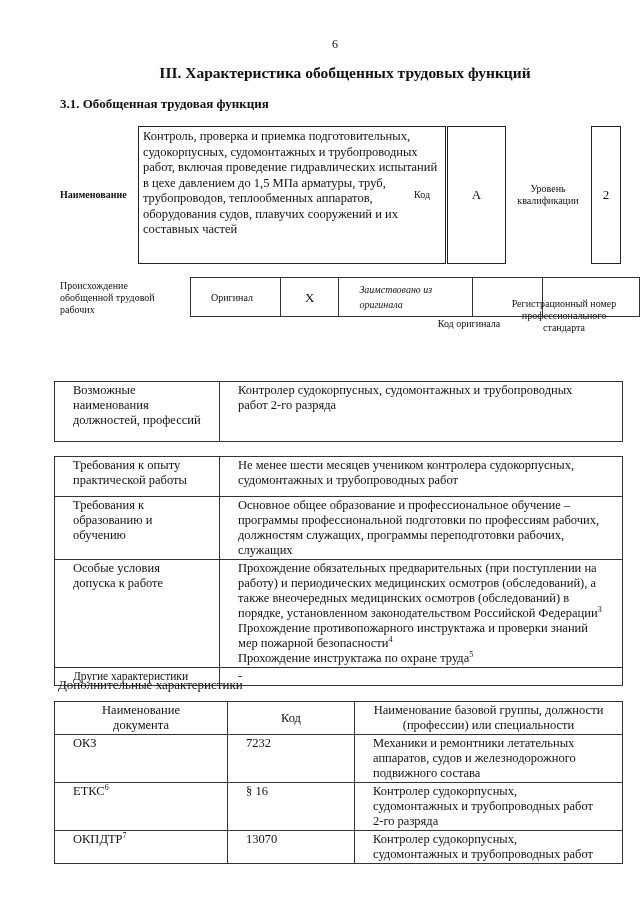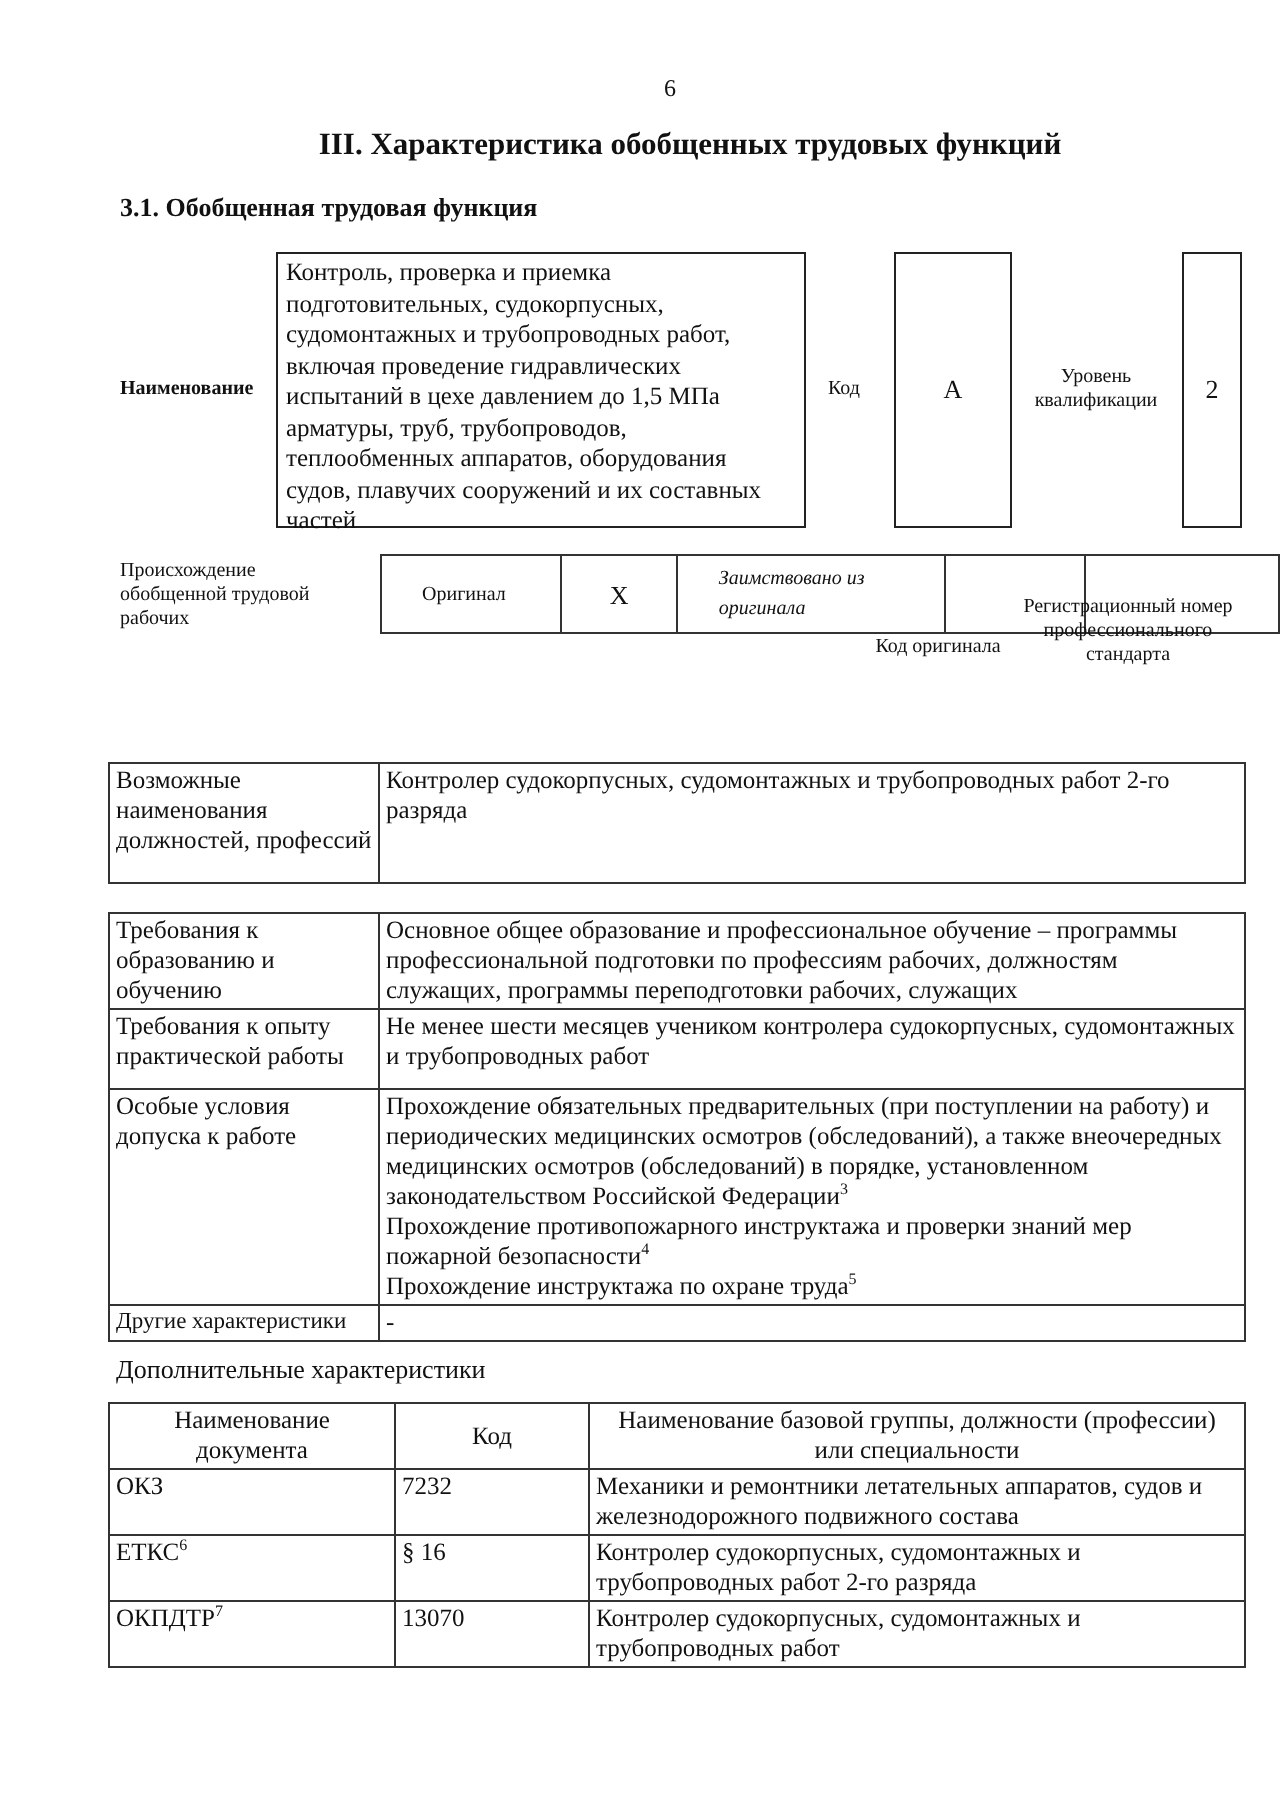--- a/index.html
+++ b/index.html
@@ -4,28 +4,28 @@
 <style>
   html, body { margin:0; padding:0; background:#ffffff; }
   body { width:640px; height:905px; position:relative; overflow:hidden;
          font-family:"Liberation Serif", "DejaVu Serif", serif; color:#111; }
   .abs { position:absolute; }
   .pagenum { left:0; width:670px; top:37px; text-align:center; font-size:12px; }
   .h1 { left:0; width:690px; top:64px; text-align:center; font-size:15.5px; font-weight:bold; }
   .h2 { left:60px; top:96px; font-size:13px; font-weight:bold; }
   .lbl-sm { font-size:10px; line-height:12px; }
   .box { border:1px solid #222; box-sizing:border-box; }
-  .name-box { left:138px; top:126px; width:265px; height:138px; padding:2px 4px;
+  .name-box { left:138px; top:126px; width:308px; height:138px; padding:2px 4px;
               font-size:12.5px; line-height:15.5px; }
   .code-box { left:447px; top:126px; width:59px; height:138px; display:flex;
               align-items:center; justify-content:center; font-size:13px; }
   .lvl-box { left:591px; top:126px; width:30px; height:138px; display:flex;
              align-items:center; justify-content:center; font-size:13px; }
   table { border-collapse:collapse; position:absolute; }
-  td, th { border:1px solid #333; vertical-align:top; padding:1px 3px;
+  td, th { border:1px solid #333; vertical-align:top; padding:1px 18px;
            font-size:12.5px; line-height:15px; font-weight:normal; }
   .origin { left:190px; top:277px; }
   .origin td { font-size:10px; height:38px; vertical-align:middle; padding:0 20px; }
   .t-center { text-align:center; }
   sup { font-size:8px; line-height:0; }
 </style>
 </head>
 <body>
 
 <div class="abs pagenum">6</div>
@@ -58,27 +58,27 @@
   <tbody>
       <tr style="height:60px;">
     <td style="width:128px;">Возможные наименования должностей, профессий</td>
     <td>Контролер судокорпусных, судомонтажных и трубопроводных работ 2-го разряда</td>
   </tr>
 </tbody>
   </table>
 
 <table style="left:54px;top:456px;width:569px;">
   <tbody>
-      <tr>
+      <tr style="height:40px;">
+    <td>Требования к опыту практической работы</td>
+    <td>Не менее шести месяцев учеником контролера судокорпусных, судомонтажных и трубопроводных работ</td>
+  </tr>
+  <tr>
     <td style="width:128px;">Требования к образованию и обучению</td>
     <td>Основное общее образование и профессиональное обучение – программы профессиональной подготовки по профессиям рабочих, должностям служащих, программы переподготовки рабочих, служащих</td>
-  </tr>
-  <tr style="height:40px;">
-    <td>Требования к опыту практической работы</td>
-    <td>Не менее шести месяцев учеником контролера судокорпусных, судомонтажных и трубопроводных работ</td>
   </tr>
   <tr>
     <td>Особые условия допуска к работе</td>
     <td>
       <div><span>Прохождение обязательных предварительных (при поступлении на работу) и периодических медицинских осмотров (обследований), а также внеочередных медицинских осмотров (обследований) в порядке, установленном законодательством Российской Федерации</span><sup>3</sup></div>
       <div><span>Прохождение противопожарного инструктажа и проверки знаний мер пожарной безопасности</span><sup>4</sup></div>
       <div><span>Прохождение инструктажа по охране труда</span><sup>5</sup></div>
     </td>
   </tr>
   <tr>

